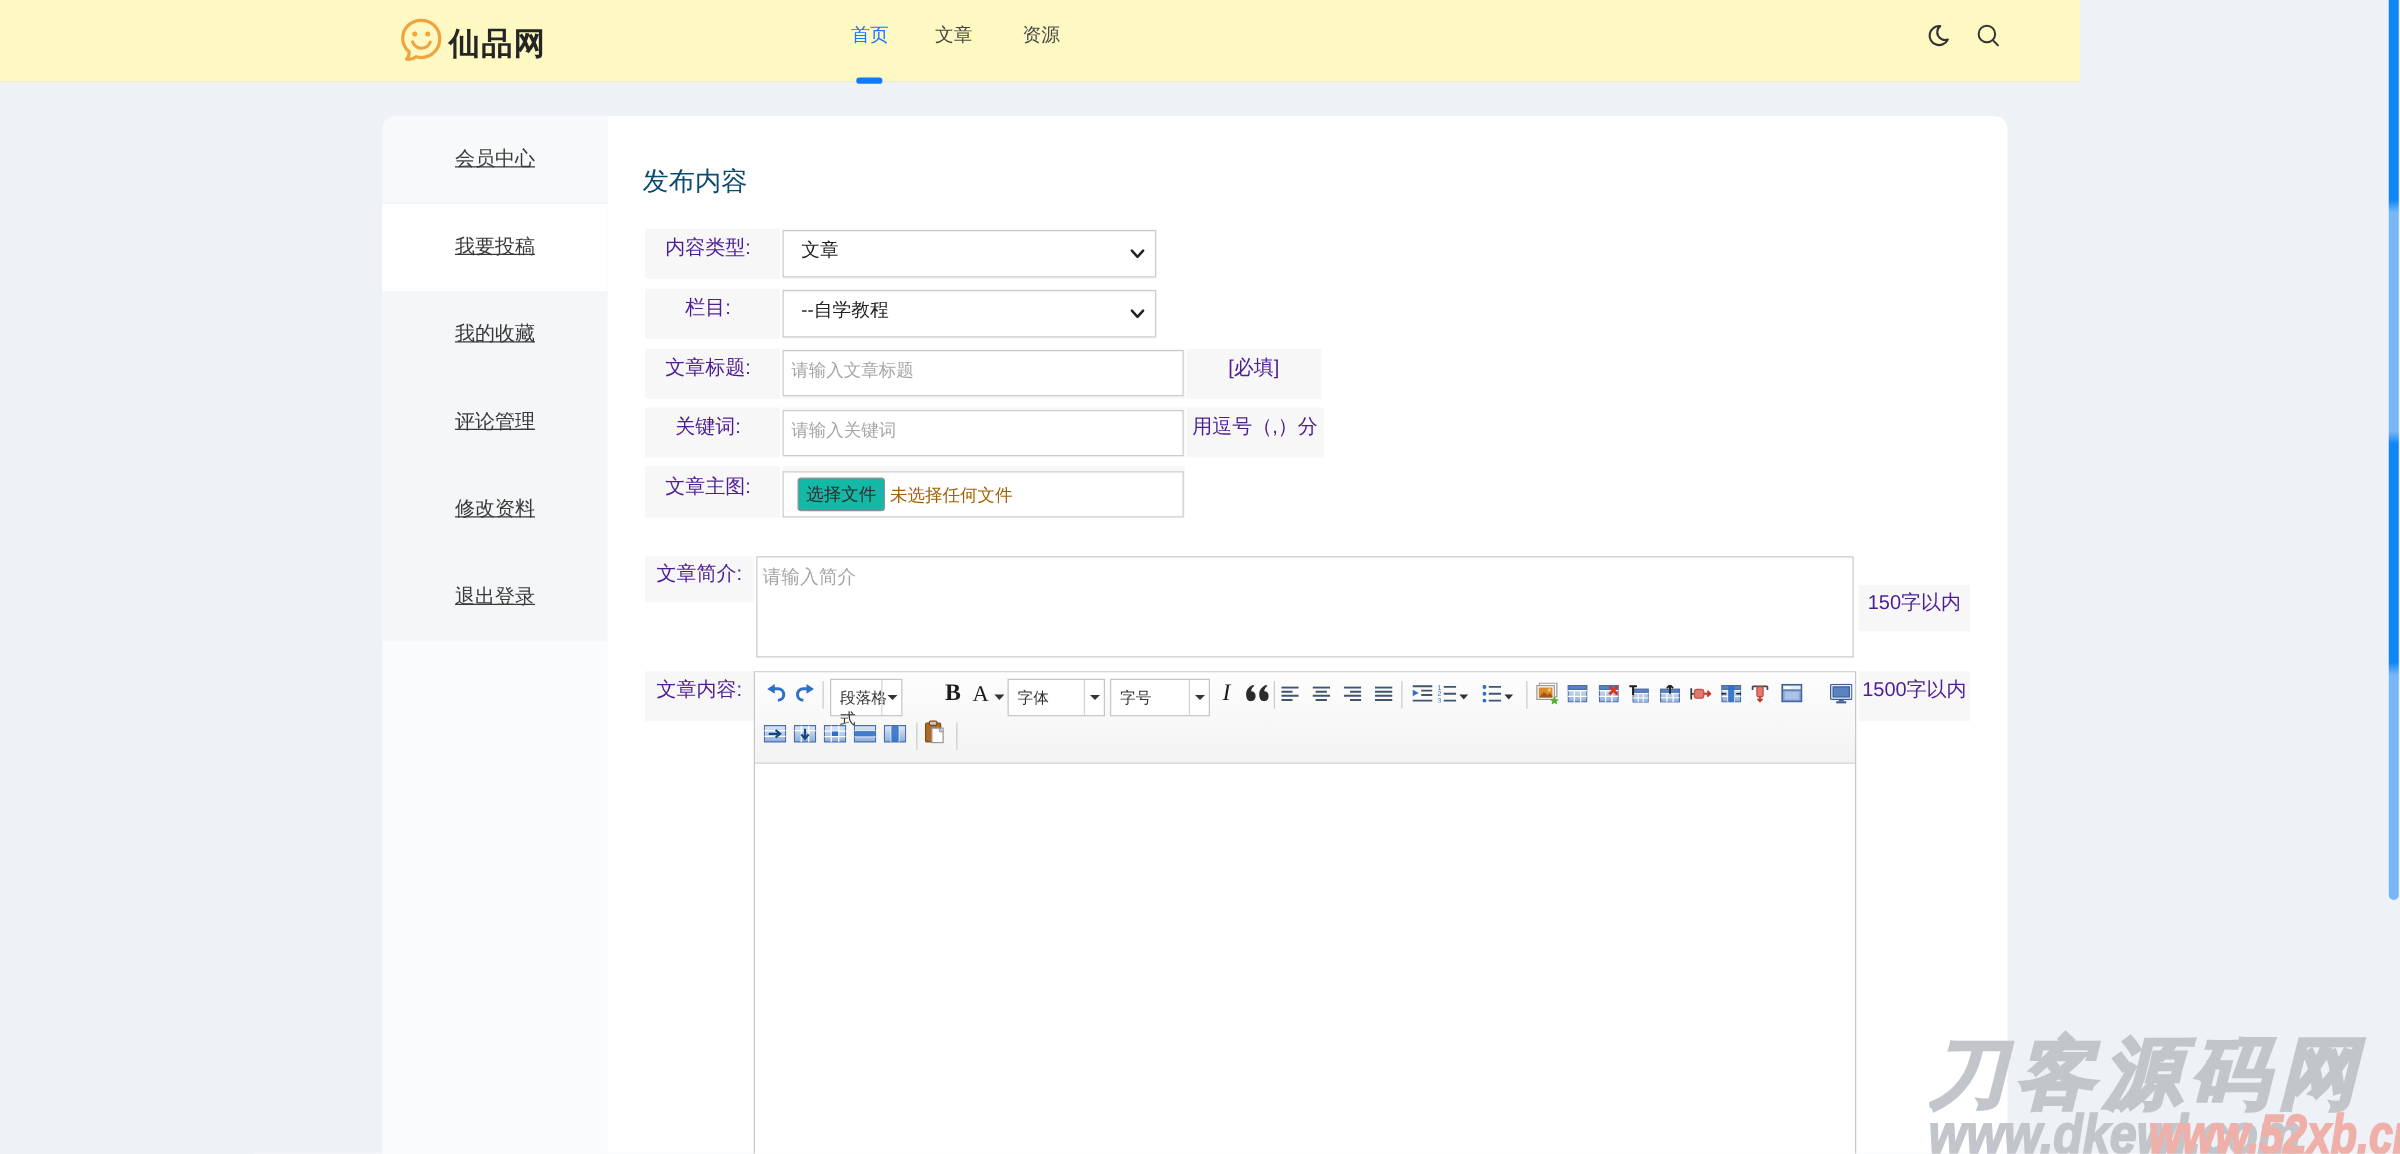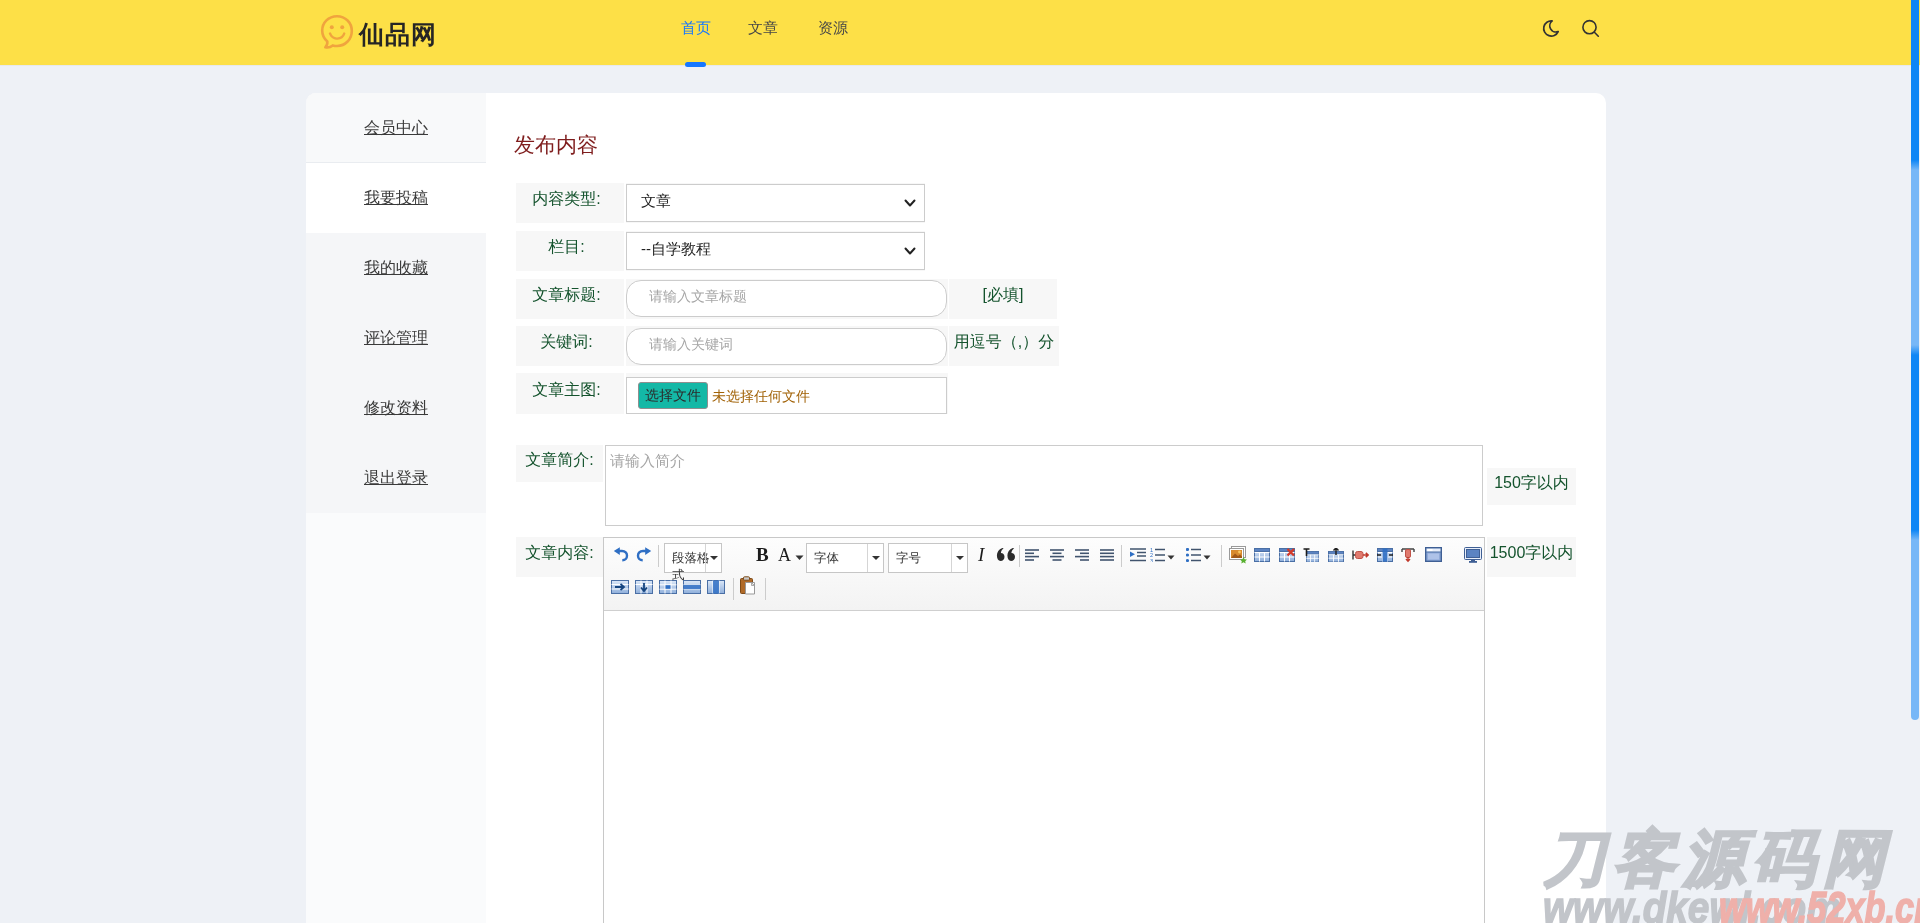--- a/index.html
+++ b/index.html
@@ -2,47 +2,47 @@
 <html lang="zh"><head>
 <meta charset="utf-8">
 <title>发布内容</title>
 <style>
   * { margin:0; padding:0; box-sizing:border-box; }
   html,body { width:1920px; height:923px; overflow:hidden; }
   body { font-family:"Liberation Sans",sans-serif; background:#eef1f6; position:relative; }
   .abs { position:absolute; }
 
   
-  #header { position:absolute; left:0; top:0; width:1920px; height:66px; background:#fde047; border-bottom:1px solid #e7e9ec; z-index:5;text-align:center; }
+  #header { position:absolute; left:0; top:0; width:1664px; height:66px; background:#fef9c3; border-bottom:1px solid #e7e9ec; z-index:5;text-align:center; }
   .logo-text { position:absolute; left:359px; top:18px; font-size:25px; font-weight:bold; color:#252525; letter-spacing:1px; }
   .nav a { position:absolute; top:19px; font-size:15px; color:#474747; text-decoration:none; }
   .nav .act { color:#1677ff; }
   #navbar { position:absolute; left:685px; top:62px; width:21px; height:5px; border-radius:2.5px; background:#1677ff; }
 
   
   #scrollbar { position:absolute; left:1911px; top:0; width:8px; height:720px;
     background:linear-gradient(#0f86f5 0px,#0f86f5 160px,#77b7f7 170px,#77b7f7 345px,#0f86f5 355px,#0f86f5 530px,#77b7f7 540px,#77b7f7 720px);
     border-radius:0 0 4px 4px; z-index:9; }
 
   
   #card { position:absolute; left:306px; top:93px; width:1300px; height:830px; background:#fff; border-radius:10px 10px 0 0; }
   #sidebar { position:absolute; left:306px; top:93px; width:180px; height:830px; background:#fafbfc; border-radius:10px 0 0 0; }
   #sbmenu { position:absolute; left:306px; top:93px; width:180px; height:420px; background:#f5f6f8; border-radius:10px 0 0 0; }
   .mi { position:absolute; left:306px; width:180px; height:70px; line-height:70px; text-align:center; font-size:16px; color:#3a3a3a;text-decoration:underline; }
   .mi1 { background:#f8f9fa; border-bottom:1px solid #e9ecf0; border-radius:10px 0 0 0; }
   .mi2 { background:#fff; }
 
   
-  #title { position:absolute; left:514px; top:131px; font-size:21px; color:#7f1d1d; }
+  #title { position:absolute; left:514px; top:131px; font-size:21px; color:#0c4a6e; }
   .cell { position:absolute; background:#f7f7f7; }
-  .lbl { font-size:16px; color:#14532d; text-align:center; }
+  .lbl { font-size:16px; color:#4c1d95; text-align:center; }
   .inp { position:absolute; background:#fff; border:1px solid #ccc; font-size:15px; color:#222; }
   .ph { color:#a6a6a6; }
   select.inp { -webkit-appearance:none; appearance:none; padding:0 0 5px 14px; }
-  input.inp { padding:0 0 5px 22px; font-size:14px;border-radius:15px; }
+  input.inp { padding:0 0 5px 6px; font-size:14px; }
   input.inp::placeholder { color:#a6a6a6; opacity:1; }
   .chev { position:absolute; pointer-events:none; }
 
   
   #editor { position:absolute; left:603px; top:537px; width:882px; height:388px; border:1px solid #c8c8c8; background:#fff; }
   #toolbar { position:absolute; left:0; top:0; width:880px; height:73px; background:linear-gradient(#fdfdfd,#f3f3f3); border-bottom:1px solid #cfcfcf; }
   .tsep { position:absolute; width:1px; height:22px; background:#ccc; top:7px; }
   .tsep2 { position:absolute; width:1px; height:22px; background:#ccc; top:40px; }
   .dd { position:absolute; top:5px; height:30px; background:#fff; border:1px solid #c6c6c6; font-size:12.5px; color:#333; }
   .dd .tx { position:absolute; left:7px; top:6px; }

